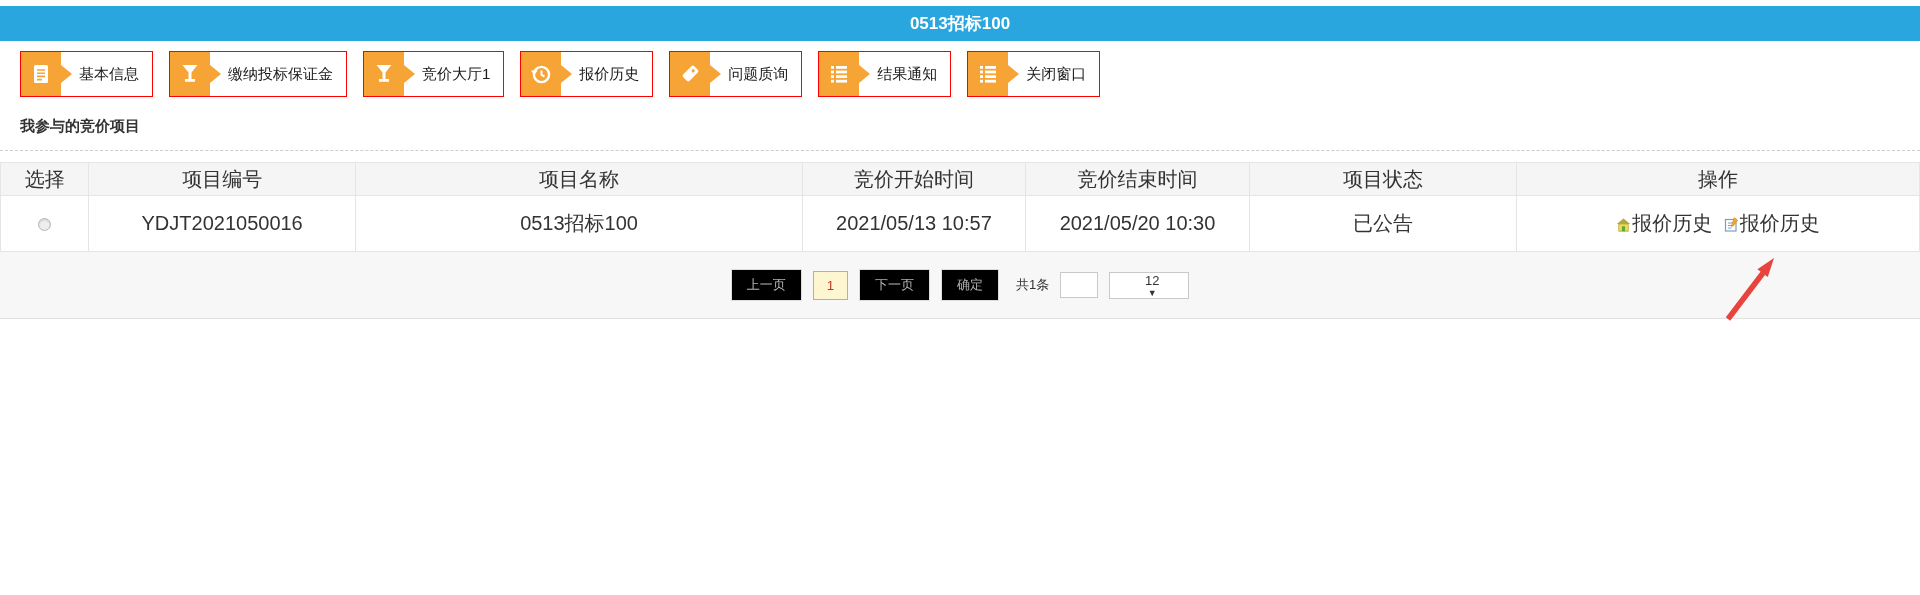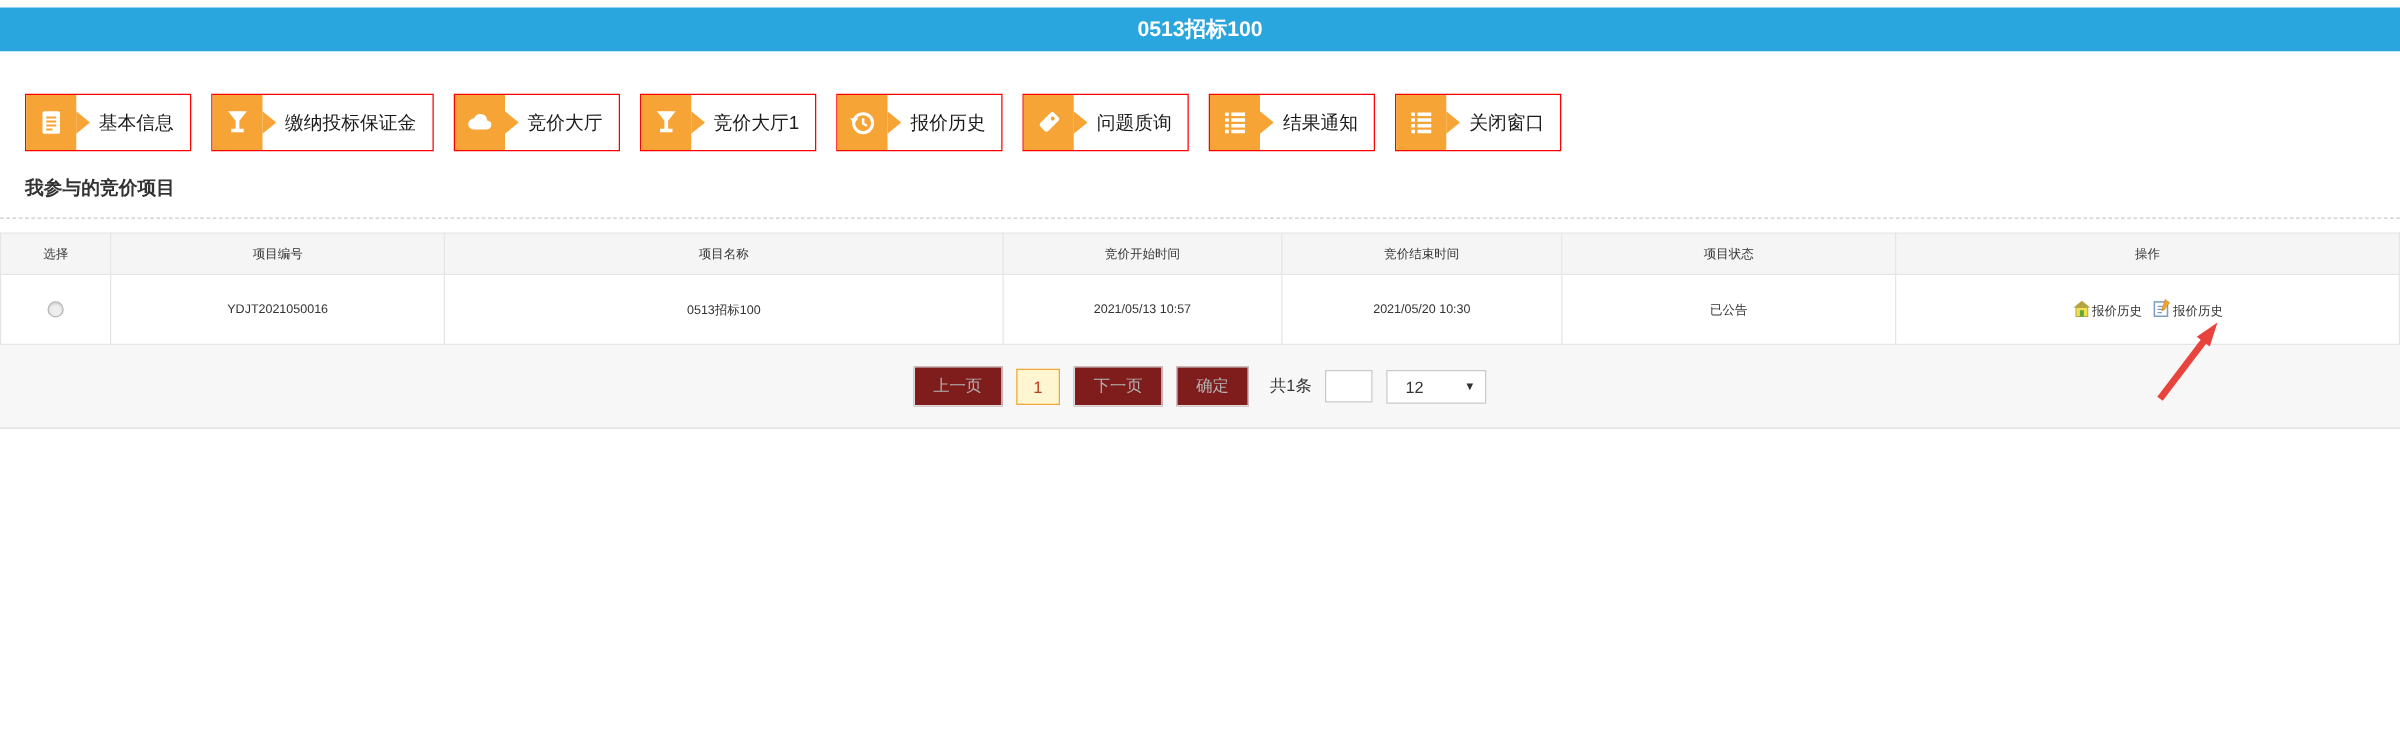--- a/index.html
+++ b/index.html
@@ -13,21 +13,21 @@
   }
   
   .titlebar {
     margin-top:6px; height:35px; background:#29a6dd;
     display:flex; align-items:center; justify-content:center;
   }
   .titlebar span { color:#fff; font-size:17px; font-weight:bold; }
 
   
   .tabs-row {
-    display:flex; gap:16px; padding:34px 0 0 20px; align-items:flex-end;
+    display:flex; gap:16px; padding:10px 0 0 20px; align-items:flex-end;
   }
   .tab-btn {
     display:flex; align-items:stretch; height:46px;
     border:1px solid #ff0000; background:#fff; cursor:pointer;
     padding-right:13px;
   }
   .tab-icon-box {
     width:40px; background:#f7a436;
     display:flex; align-items:center; justify-content:center;
   }
@@ -38,21 +38,21 @@
   }
   .tab-label { align-self:center; margin-left:7px; font-size:15px; color:#1a1a1a; white-space:nowrap; }
 
   
   .section-title {
     margin:20px 0 0 20px; font-size:15px; font-weight:bold; color:#333;
   }
   .dashed-divider { margin-top:14px; border-top:1px dashed #ccc; height:0; }
 
   
-  table.grid { width:100%; border-collapse:collapse; margin-top:11px; font-size:10px; }
+  table.grid { width:100%; border-collapse:collapse; margin-top:11px; font-size:20px; }
   table.grid th, table.grid td {
     border:1px solid #e5e5e5; text-align:center; font-weight:normal; color:#333;
   }
   table.grid thead tr { background:#f5f5f5; height:33px; }
   table.grid tbody tr { background:#fff; height:56px; }
   .radio-dot {
     display:inline-block; width:13px; height:13px; border-radius:50%;
     background:#eee; border:1px solid #b5b5b5; vertical-align:middle;
     box-shadow:inset 0 1px 2px rgba(0,0,0,.15);
   }
@@ -60,36 +60,36 @@
   .action-link + .action-link { margin-left:6px; }
   .mini-icon { vertical-align:-2px; margin-right:1px; }
 
   
   .pager-band {
     height:67px; background:#f7f7f7; border-bottom:1px solid #e0e0e0;
     display:flex; align-items:center; justify-content:center; gap:11px;
     font-size:13px;
   }
   .pg-btn {
-    border:1px solid #ddd; background:#7f1d1d; color:#b3b3b3;
+    border:1px solid #ddd; background:#000000; color:#b3b3b3;
     font-size:13px; padding:6px 15px; cursor:pointer; font-family:inherit;
   }
   .pg-current {
     border:1px solid #f0a63a; background:#fdf6d0; color:#c43c1e;
     padding:6px 13px; cursor:pointer;
   }
   .pg-total { color:#333; margin-left:6px; }
   .pg-input {
     width:38px; height:26px; border:1px solid #c9c9c9; background:#fff;
     font-family:inherit; font-size:13px; text-align:center;
   }
   .pg-select {
     width:80px; height:27px; border:1px solid #c9c9c9; background:#fff;
     display:flex; align-items:center; justify-content:space-between;
-    padding:0 8px 0 14px; cursor:pointer;
+    padding:0 8px 0 14px; cursor:pointer;flex-direction:column;
   }
   .pg-select .caret { font-size:9px; color:#333; }
 
   
   .anno-arrow { position:absolute; left:1700px; top:243px; pointer-events:none; }
 </style>
 </head>
 <body>
 
 <div class="titlebar">
@@ -113,29 +113,20 @@
   <div class="tab-btn">
     <span class="tab-icon-box">
       <svg width="24" height="24" viewBox="0 0 24 24">
           <path d="M4.5 3h15l-6 7.5V17h3.5v2.8H7V17h3.5v-6.5z" fill="#fff"></path>
         </svg>
     </span>
     <span class="tab-arrow"></span>
     <span class="tab-label">缴纳投标保证金</span>
   </div>
 
-  <div class="tab-btn">
-    <span class="tab-icon-box">
-      <svg width="24" height="24" viewBox="0 0 24 24">
-          <path d="M6.5 17.5h10.8a3.6 3.6 0 0 0 .4-7.2 5.4 5.4 0 0 0-10.5-1.4 4.3 4.3 0 0 0-.7 8.6z" fill="#fff"></path>
-        </svg>
-    </span>
-    <span class="tab-arrow"></span>
-    <span class="tab-label">竞价大厅</span>
-  </div>
 
   <div class="tab-btn">
     <span class="tab-icon-box">
       <svg width="24" height="24" viewBox="0 0 24 24">
           <path d="M4.5 3h15l-6 7.5V17h3.5v2.8H7V17h3.5v-6.5z" fill="#fff"></path>
         </svg>
     </span>
     <span class="tab-arrow"></span>
     <span class="tab-label">竞价大厅1</span>
   </div>

